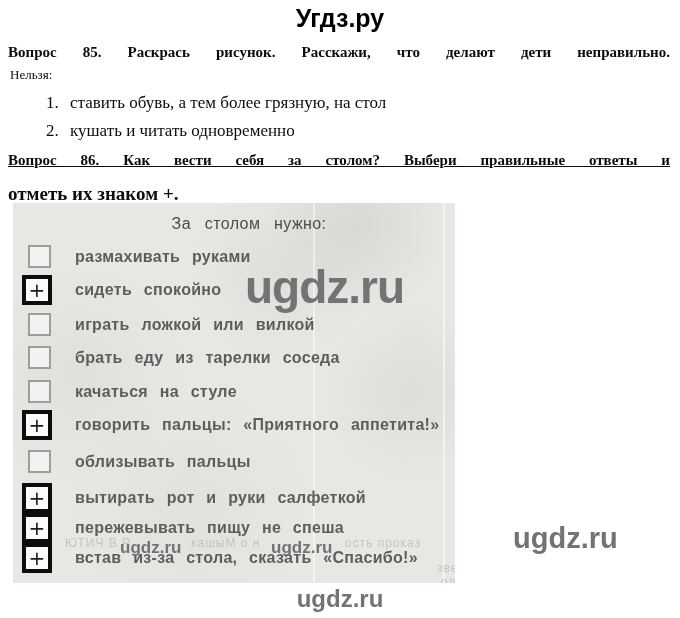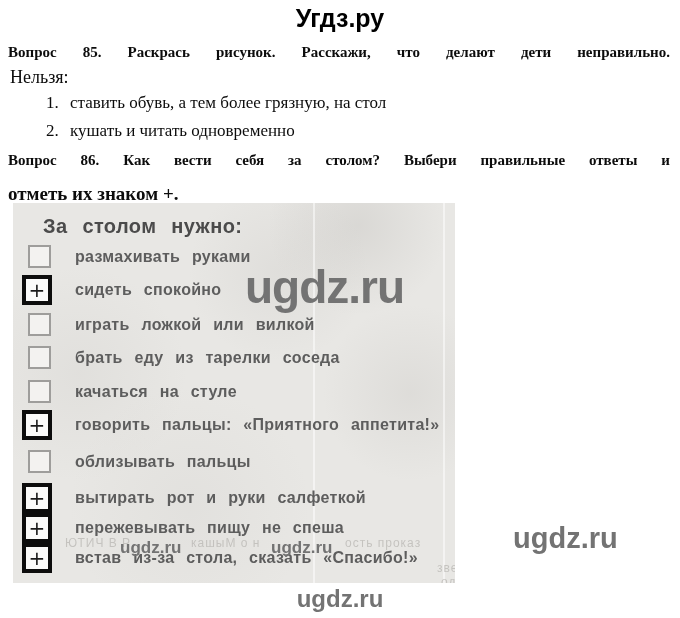--- a/index.html
+++ b/index.html
@@ -10,45 +10,45 @@
   
   .site-title{
     position:absolute;top:4px;left:0;width:100%;text-align:center;
     font-family:"Liberation Sans", sans-serif;font-weight:bold;font-size:25px;color:#000;
   }
   .q-heading{
     position:absolute;left:8px;width:662px;
     font-weight:bold;font-size:15px;line-height:1.2;
   }
   .q85-heading{top:43px;text-align:justify;text-align-last:justify;}
-  .q-intro{position:absolute;left:10px;top:67px;font-size:18px;}
+  .q-intro{position:absolute;left:10px;top:67px;font-size:13px;}
   .num-item{position:absolute;left:46px;font-size:17px;}
   .num-item .num{display:inline-block;width:24px;}
   .item-1{top:93px;}
   .item-2{top:121px;}
-  .q86-line1{top:151px;text-align:justify;text-align-last:justify;}
+  .q86-line1{top:151px;text-align:justify;text-align-last:justify;text-decoration:underline;}
   .q86-line2{position:absolute;left:8px;top:183px;font-weight:bold;font-size:19px;}
 
   
   .scan{
     position:absolute;left:13px;top:203px;width:442px;height:380px;
     background-color:#e8e7e4;
     background-image:
       radial-gradient(circle at 78% 6%, rgba(165,162,158,0.22), transparent 18%),
       radial-gradient(circle at 60% 18%, rgba(170,167,163,0.14), transparent 22%),
       radial-gradient(circle at 15% 45%, rgba(172,169,165,0.12), transparent 25%),
       radial-gradient(circle at 90% 50%, rgba(168,165,161,0.16), transparent 20%),
       radial-gradient(circle at 40% 80%, rgba(172,169,165,0.10), transparent 30%);
     overflow:hidden;
     font-family:"Liberation Sans", sans-serif;
   }
   .scan-fold{position:absolute;top:0;bottom:0;width:2px;background:rgba(255,255,255,0.5);}
   .scan-header{
-    position:absolute;top:12px;left:0;width:100%;text-align:left;text-indent:30px;
-    font-weight:bold;font-size:20px;color:#4b4b4b;word-spacing:9px;letter-spacing:0.4px;
+    position:absolute;top:12px;left:0;width:100%;text-align:center;text-indent:30px;
+    font-weight:normal;font-size:16px;color:#4b4b4b;word-spacing:9px;letter-spacing:0.4px;
   }
   .scan-row{position:absolute;left:0;width:100%;display:flex;align-items:center;}
   .cb{
     box-sizing:border-box;flex:none;width:23px;height:23px;
     border:2px solid #9e9d9b;background:#f3f2f0;margin-left:15px;
   }
   .cb.checked{
     width:30px;height:30px;border:4px solid #0d0d0d;background:#fbfbfa;margin-left:9px;
     display:flex;align-items:center;justify-content:center;
     font-family:"DejaVu Sans", sans-serif;font-size:20px;font-weight:400;color:#1a1a1a;line-height:1;

